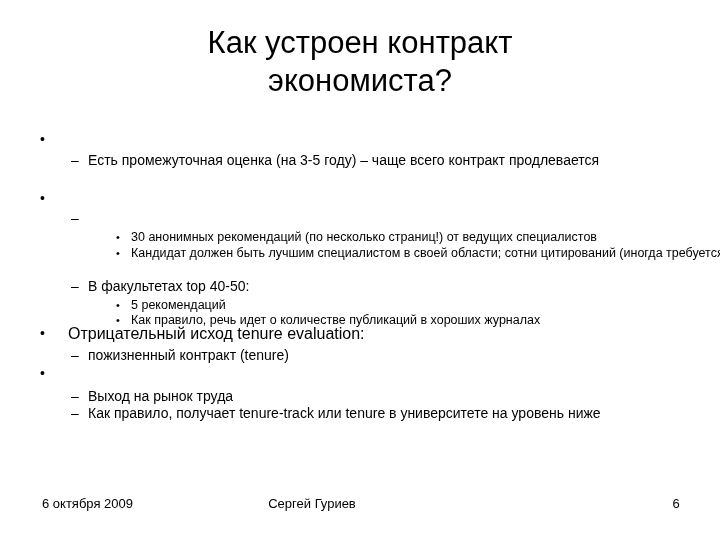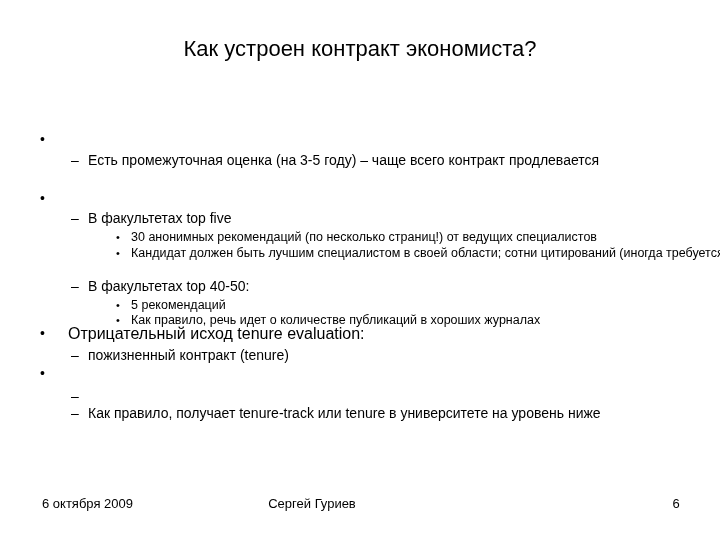--- a/index.html
+++ b/index.html
@@ -10,22 +10,22 @@
     background: #ffffff;
     color: #000000;
     font-family: "Liberation Sans", sans-serif;
     overflow: hidden;
     margin: 0 auto;
   }
   .title {
     position: absolute;
     top: 24px; left: 0; width: 720px;
     text-align: center;
-    font-size: 22px;
-    line-height: 49px;
+    font-size: 31px;
+    line-height: 38px;
     font-weight: 400;
   }
   .title .title-text { display: inline-block; max-width: 470px; }
 
   .para { position: absolute; }
   .para .marker { position: absolute; top: 0; }
 
   .l1 { font-size: 16px;   line-height: 19px; padding-left: 68px; }
   .l1 .marker { left: 40px; font-size: 14px; }
 
@@ -72,21 +72,20 @@
     <span class="marker">–</span>
     <span>Есть промежуточная оценка (на 3-5 году) – чаще всего контракт продлевается</span>
   </div>
 
   <div class="para l1 p3">
     <span class="marker">•</span>
   </div>
 
   <div class="para l2 p4">
     <span class="marker">–</span>
-    <span>В факультетах top five</span>
   </div>
 
   <div class="para l3 p5">
     <span class="marker">•</span>
     <span>30 анонимных рекомендаций (по несколько страниц!) от ведущих специалистов</span>
   </div>
 
   <div class="para l3 p6">
     <span class="marker">•</span>
     <span>Кандидат должен быть лучшим специалистом в своей области; сотни цитирований (иногда требуется 400 цитирований)</span>
@@ -116,20 +115,21 @@
     <span class="marker">–</span>
     <span>пожизненный контракт (tenure)</span>
   </div>
 
   <div class="para l1 p12">
     <span class="marker">•</span>
   </div>
 
   <div class="para l2 p13">
     <span class="marker">–</span>
+    <span>Выход на рынок труда</span>
   </div>
 
   <div class="para l2 p14">
     <span class="marker">–</span>
     <span>Как правило, получает tenure-track или tenure в университете на уровень ниже</span>
   </div>
 
   <div class="footer">
     <span class="footer-date">6 октября 2009</span>
     <span class="footer-author">Сергей Гуриев</span>

